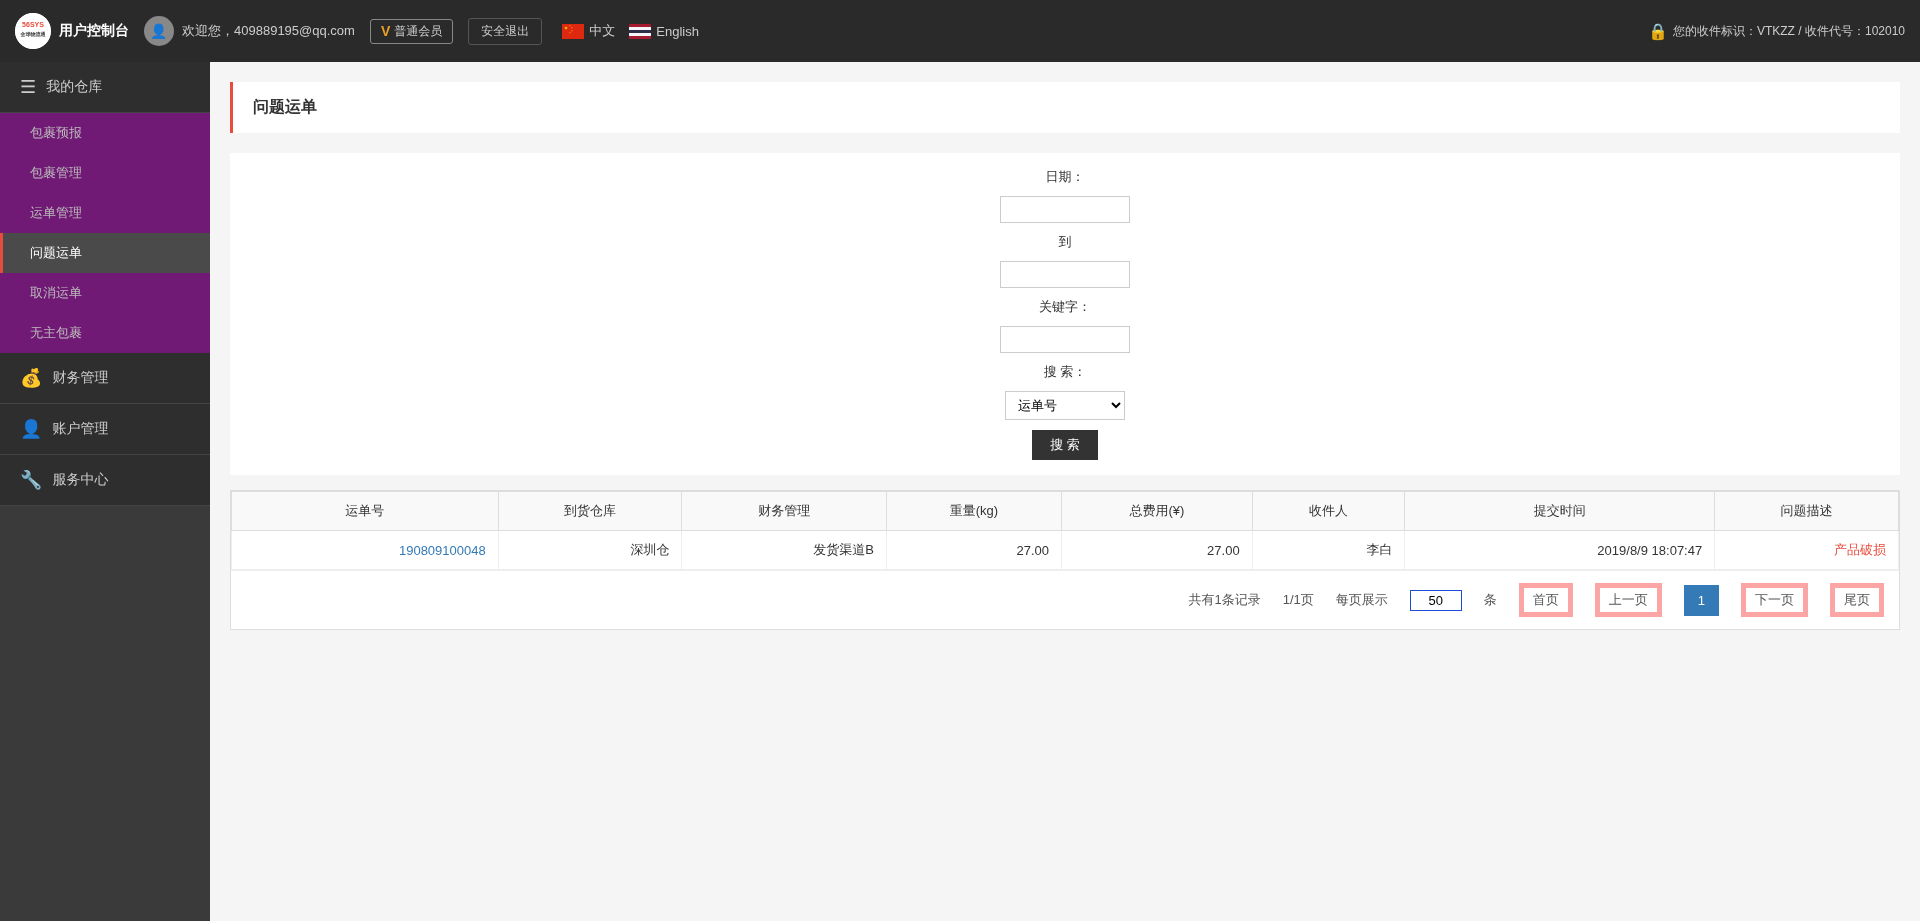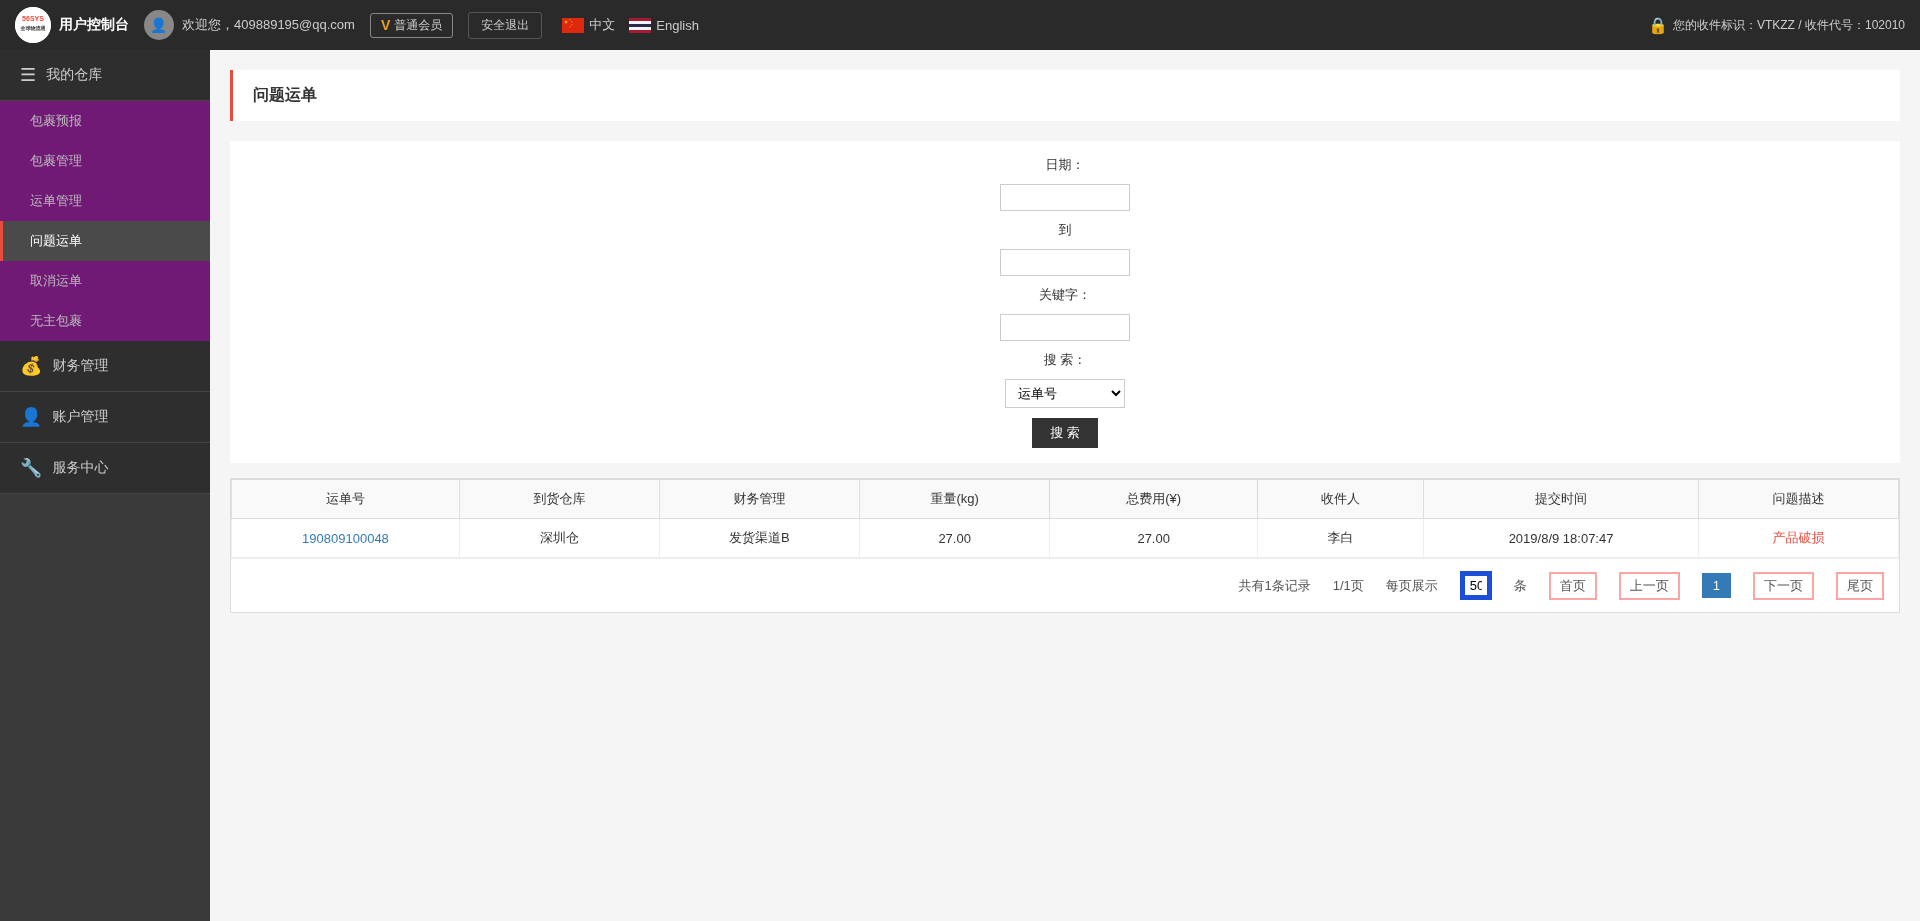--- a/index.html
+++ b/index.html
@@ -2,21 +2,21 @@
 <html><head>
   <meta charset="utf-8">
   <style>
     * { box-sizing: border-box; margin: 0; padding: 0; }
     body { font-family: "Microsoft YaHei", "SimHei", sans-serif; font-size: 13px; background: #f0f0f0; }
 
     
     .header {
       background: #2a2a2a;
       color: #ccc;
-      height: 50px;
+      height: 62px;
       display: flex;
       align-items: center;
       padding: 0 15px;
       gap: 15px;
     }
     .header-logo {
       display: flex;
       align-items: center;
       gap: 8px;
       color: white;
@@ -234,22 +234,22 @@
       padding: 10px 12px;
       text-align: center;
       color: #333;
       font-weight: normal;
       border: 1px solid #ddd;
     }
     tbody tr {
       border-bottom: 1px solid #eee;
     }
     tbody td {
-      padding: 10px 0;
-      text-align: center;
+      padding: 10px 12px;
+      text-align: right;
       color: #333;
       border: 1px solid #eee;
       margin-left: 43px;
     }
     .link-blue {
       color: #337ab7;
       cursor: pointer;
       text-decoration: none;
     }
     .link-red {
@@ -266,28 +266,28 @@
       padding: 12px 15px;
       background: white;
       border-top: 1px solid #eee;
       font-size: 13px;
       color: #555;
     }
     .pagination-info {
       color: #555;
     }
     .per-page-input {
-      border: 5px solid #1d4ed8;
-      width: 32px;
+      border: 1px solid #1d4ed8;
+      width: 52px;
       padding: 2px 5px;
       text-align: center;
       font-size: 13px;
     }
     .page-btn {
-      border: 2px solid #fca5a5;
+      border: 5px solid #fca5a5;
       background: white;
       padding: 3px 9px;
       cursor: pointer;
       font-size: 13px;
       color: #555;
       text-align: right;
     }
     .page-btn.active {
       background: #337ab7;
       color: white;

